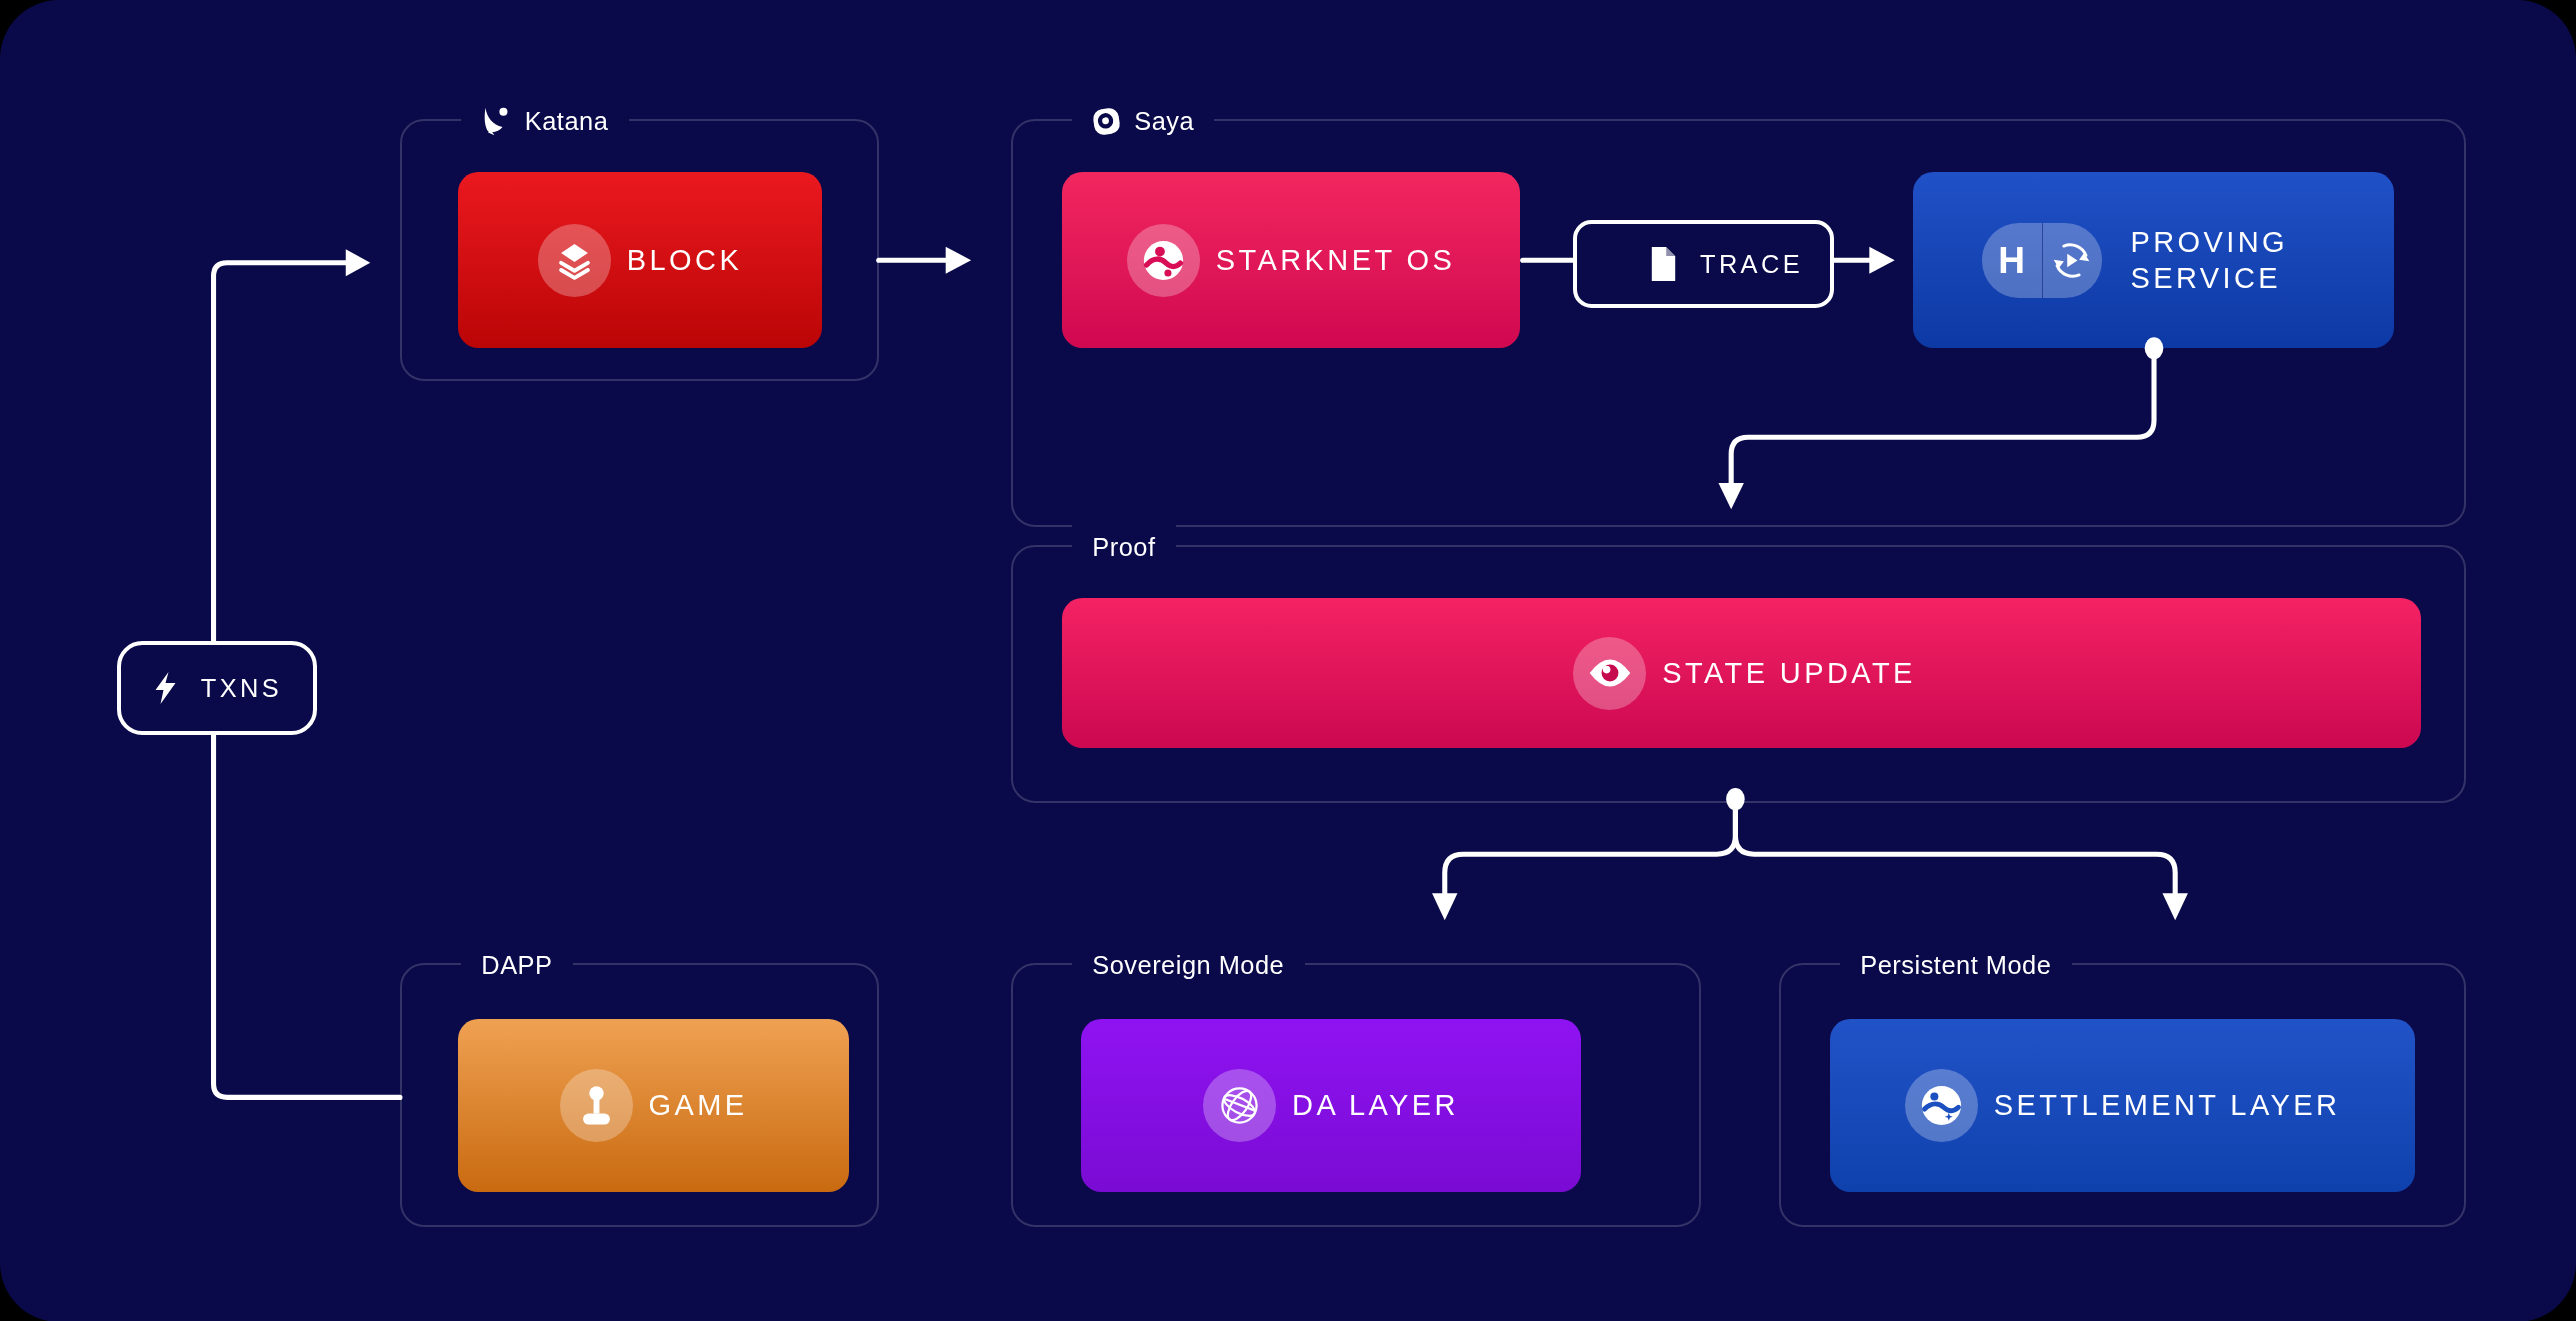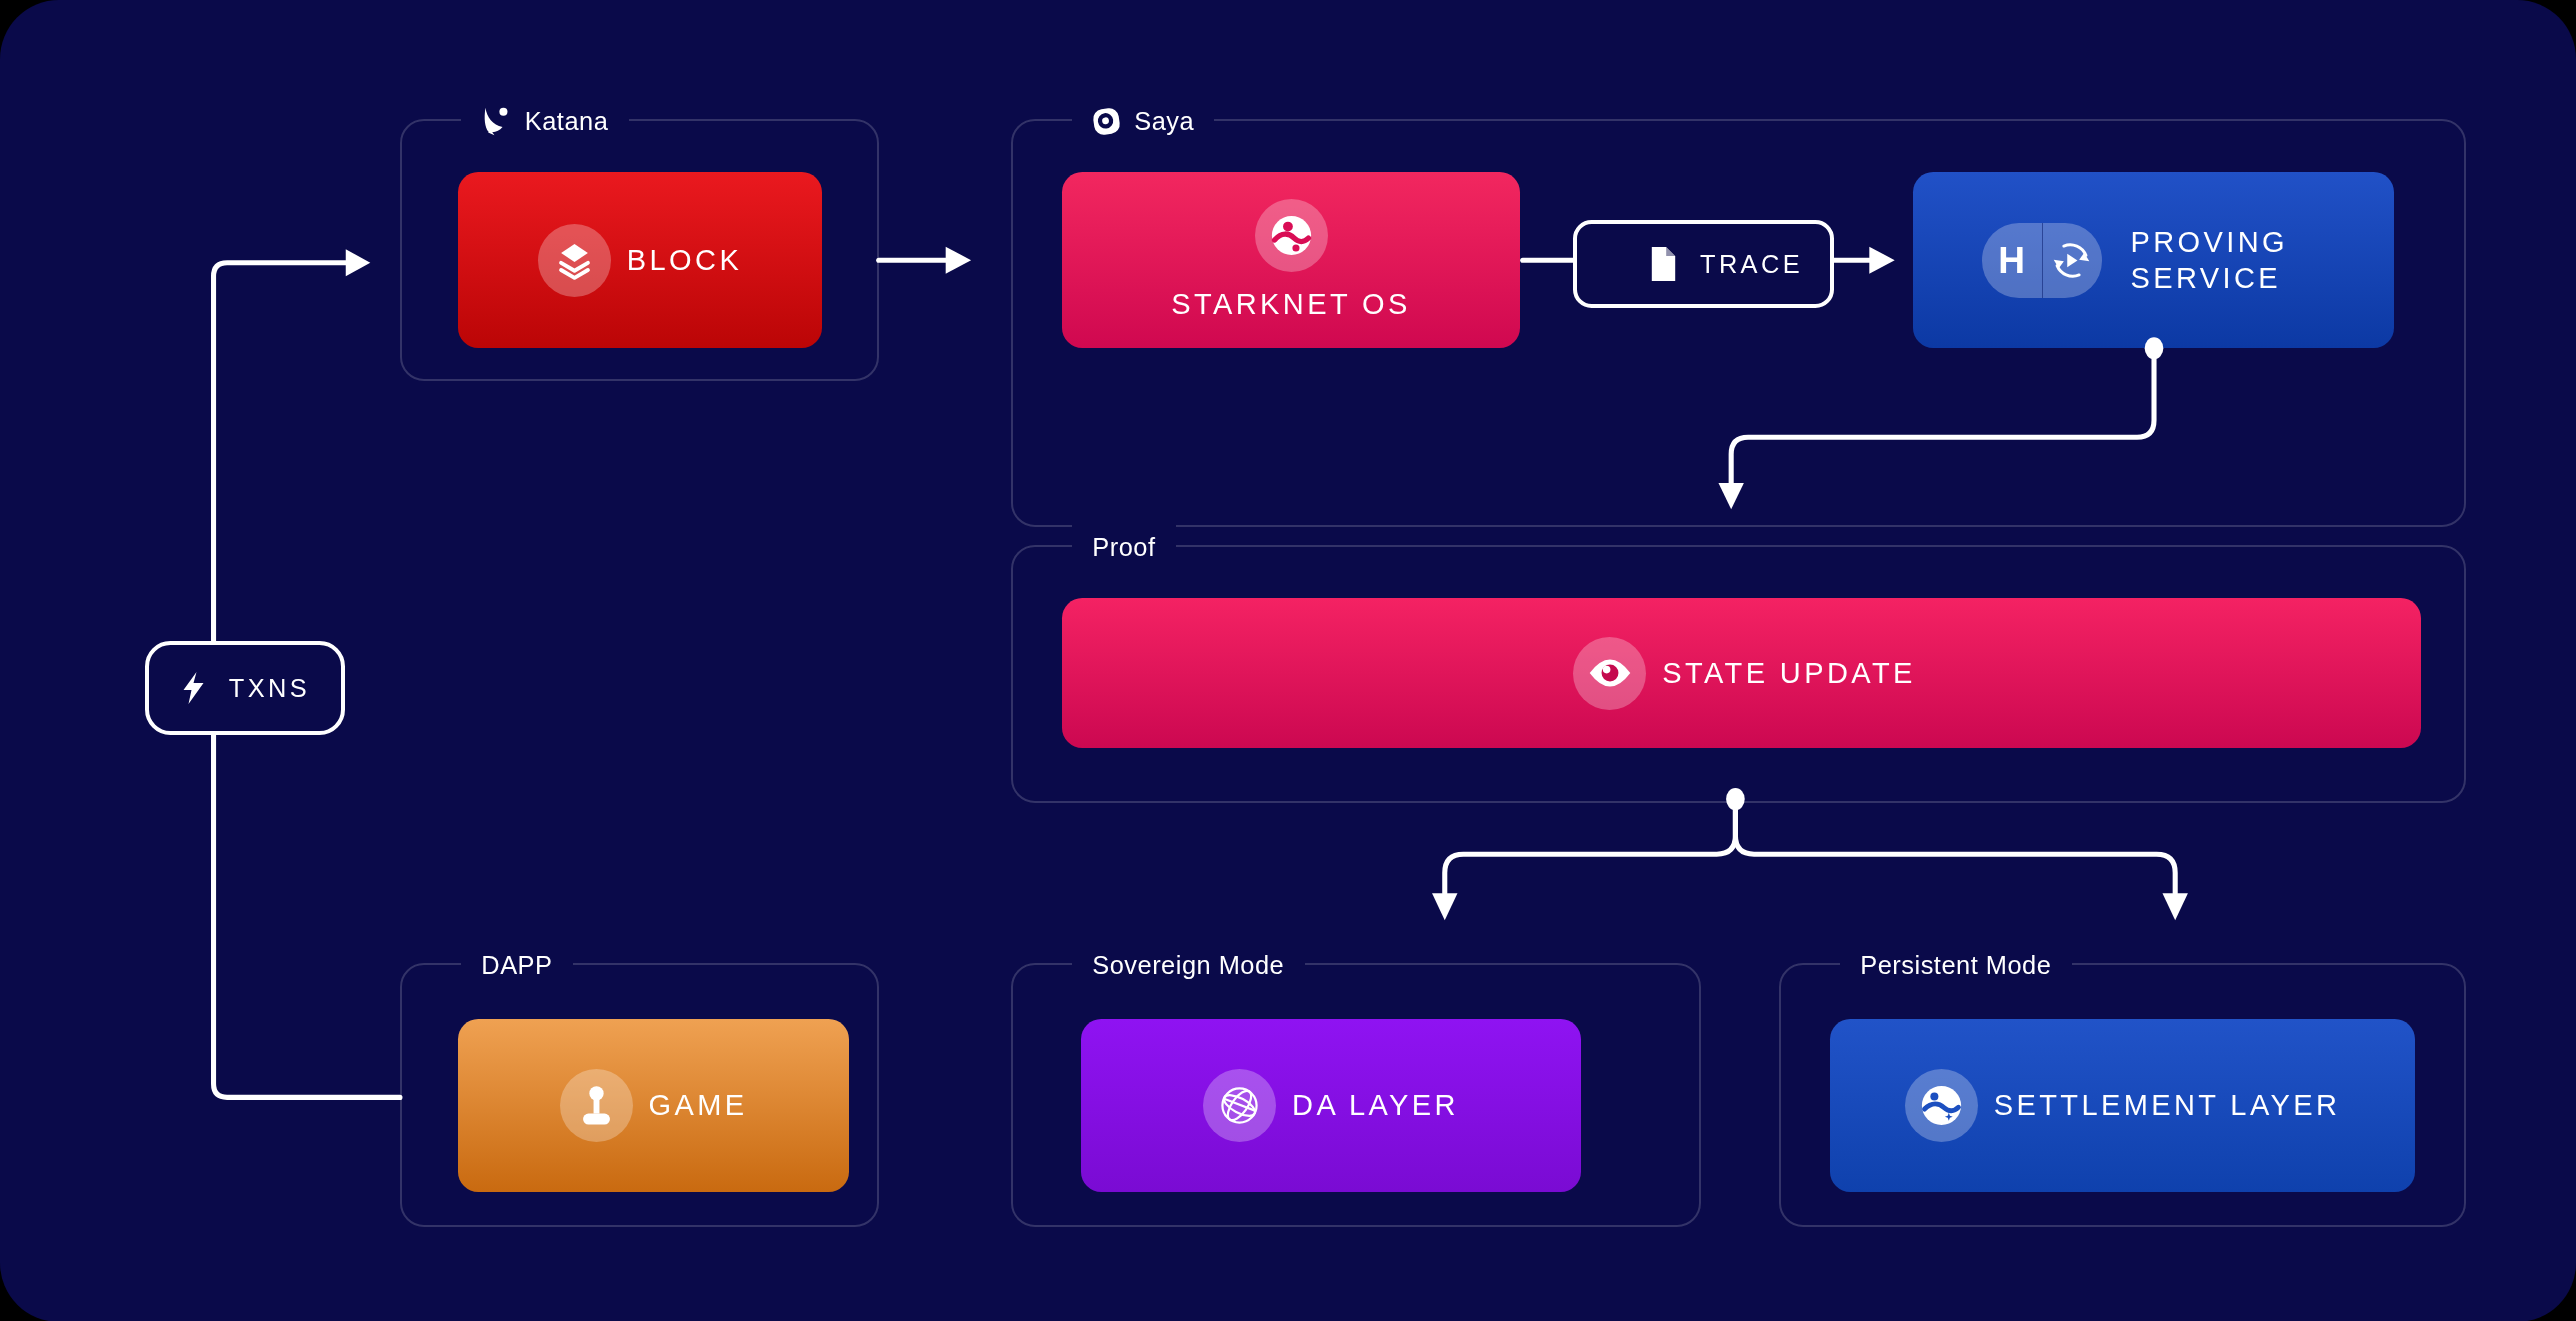--- a/index.html
+++ b/index.html
@@ -114,21 +114,21 @@
     <span class="icon-circle">
       <svg width="41" height="41" viewBox="0 0 52 52">
         <path d="M26,5 L43,16.5 L26,28 L9,16.5 Z" fill="#fff"></path>
         <path d="M9,29 L26,39 L43,29" stroke="#fff" stroke-width="5" fill="none" stroke-linecap="round" stroke-linejoin="round"></path>
         <path d="M9,38 L26,48 L43,38" stroke="#fff" stroke-width="5" fill="none" stroke-linecap="round" stroke-linejoin="round"></path>
       </svg>
     </span>
     <span class="nlabel">BLOCK</span>
   </div>
 
-  <div class="node" style="left: 1062px; top: 172px; width: 458px; height: 176px; background: linear-gradient(rgb(242, 39, 95) 0%, rgb(208, 8, 80) 100%); flex-direction: column;">
+  <div class="node" style="left: 1062px; top: 172px; width: 458px; height: 176px; background: linear-gradient(rgb(242, 39, 95) 0%, rgb(208, 8, 80) 100%);">
     <span class="icon-circle">
       <svg width="41" height="41" viewBox="0 0 46 46">
         <circle cx="23" cy="23" r="22" fill="#fff"></circle>
         <circle cx="19" cy="13" r="5.5" fill="#d90d55"></circle>
         <path d="M4,28 C12,19 20,20 26,26 C31,31 37,31 42,26" stroke="#d90d55" stroke-width="6" fill="none" stroke-linecap="round"></path>
         <circle cx="28" cy="37" r="4" fill="#d90d55"></circle>
       </svg>
     </span>
     <span class="nlabel">STARKNET OS</span>
   </div>
@@ -166,21 +166,21 @@
     <span class="icon-circle">
       <svg width="44" height="32" viewBox="0 0 52 36">
         <path d="M2,18 Q14,2 26,2 Q38,2 50,18 Q38,34 26,34 Q14,34 2,18 Z" fill="#fff"></path>
         <circle cx="26" cy="18" r="10" fill="#c50a4e"></circle>
         <circle cx="22" cy="14" r="4.5" fill="#fff"></circle>
       </svg>
     </span>
     <span class="nlabel">STATE UPDATE</span>
   </div>
 
-  <div class="outline-box" style="left:117px;top:641px;width:192px;height:86px;border-radius:25.4px;margin-left:28px;">
+  <div class="outline-box" style="left:117px;top:641px;width:192px;height:86px;border-radius:25.4px;">
     <span style="display:flex;">
       <svg width="27" height="34" viewBox="0 0 26 34">
         <path d="M16,1 L3,19 H11 L8,33 L23,12 H13 Z" fill="#fff"></path>
       </svg>
     </span>
     <span class="nlabel">TXNS</span>
   </div>
 
   <div class="node" style="left: 458px; top: 1019px; width: 391px; height: 173px; background: linear-gradient(rgb(239, 161, 82) 0%, rgb(201, 106, 16) 100%);">
     <span class="icon-circle">

